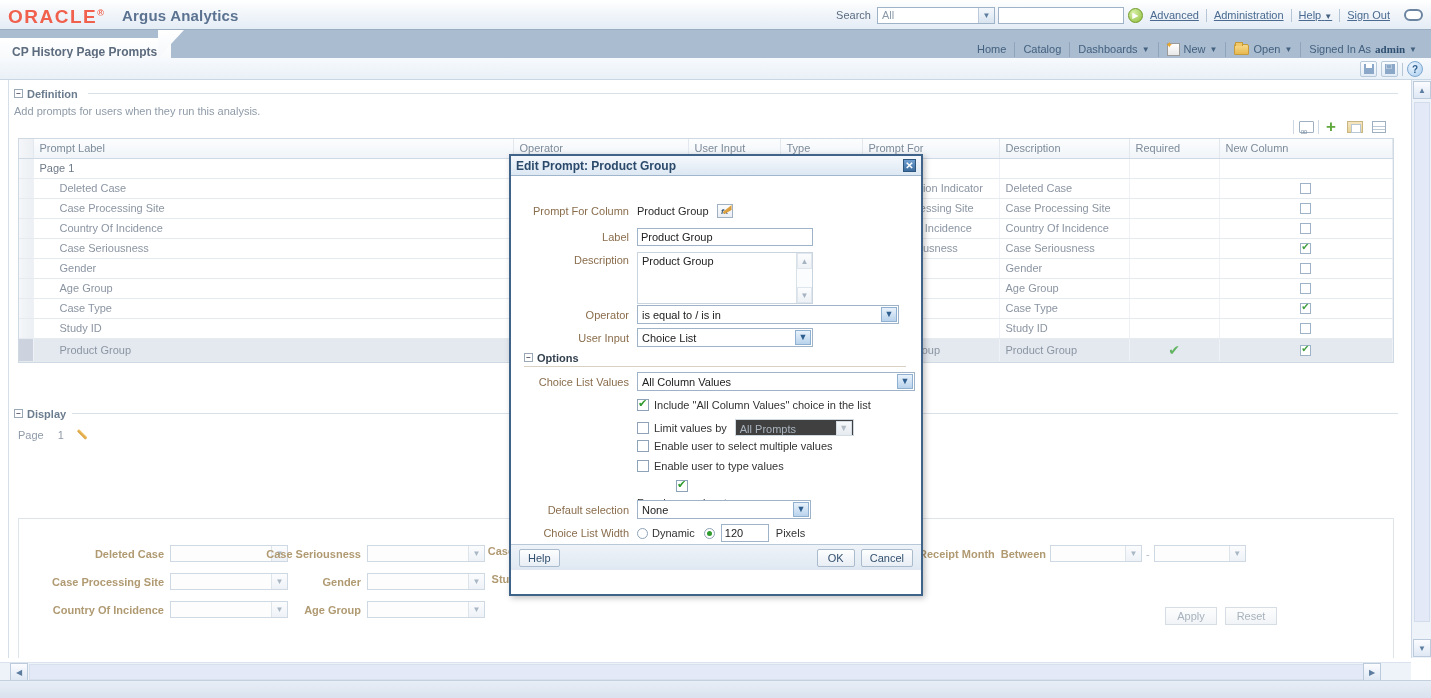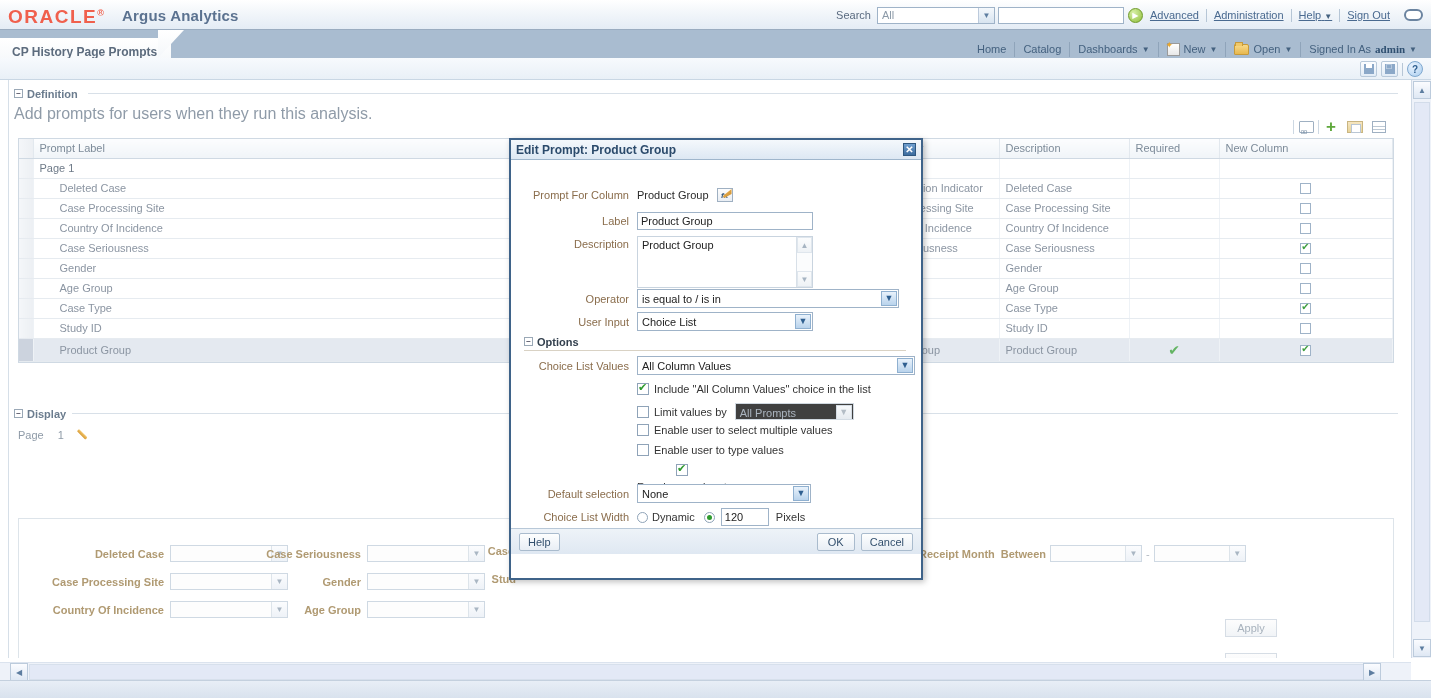--- a/index.html
+++ b/index.html
@@ -135,21 +135,21 @@
     position: absolute; height: 15px; display: flex; align-items: center; gap: 4px;
     font-size: 11px; font-weight: bold; color: #6b7c8e;
   }
   .expander {
     width: 9px; height: 9px; border: 1px solid #9aa8b6; background: #fff;
     font-size: 8px; line-height: 7px; text-align: center; color: #556;
   }
   .section-rule { position: absolute; height: 1px; background: #d8e0e8; }
 
   .hint-text {
-    position: absolute; font-size: 16px; color: #8f9ba8;
+    position: absolute; font-size: 11px; color: #8f9ba8;
   }
 
   
   #def-toolbar { position: absolute; right: 20px; top: 36px; height: 22px; display: flex; align-items: center; gap: 0; }
   .dt-btn { width: 24px; height: 20px; display: flex; align-items: center; justify-content: center; }
   .dt-sep { width: 1px; height: 14px; background: #cdd8e3; }
   .ic-preview { width: 15px; height: 12px; border: 1px solid #9fb0c2; background: #fff; border-radius: 1px; position: relative; }
   .ic-preview::after { content:"oo"; position:absolute; left:1px; bottom:-3px; font-size:7px; color:#7f93a8; letter-spacing:-1px; }
   .ic-plus { color: #5fa83c; font-size: 17px; font-weight: bold; line-height: 12px; }
   .ic-foldergrid { width: 16px; height: 12px; background: linear-gradient(to bottom,#f6e6c0,#e8d49a); border:1px solid #c9b581; position: relative; }
@@ -247,21 +247,21 @@
     background: #e3e9f6; border: 1px solid #d7e0ec;
   }
   #status-bar {
     position: absolute; left: 0; bottom: 0; width: 1431px; height: 18px;
     background: linear-gradient(to bottom,#e8eef6,#d9e2ee);
     border-top: 1px solid #c4d0de;
   }
 
   
   #dialog {
-    position: absolute; left: 509px; top: 138px; width: 414px; height: 442px;
+    position: absolute; left: 509px; top: 154px; width: 414px; height: 442px;
     border: 2px solid #3f6389; background: #fff;
     box-shadow: 2px 2px 6px rgba(0,0,0,.25);
     z-index: 50;
   }
   #dlg-title {
     height: 20px; background: linear-gradient(to bottom,#f4f8fc,#dde8f3);
     border-bottom: 1px solid #9fb6cc;
     display: flex; align-items: center; padding: 0 5px;
     font-size: 12px; font-weight: bold; color: #2b4a6b;
   }
@@ -641,21 +641,21 @@
       <span class="dp-between" style="margin-right:4px;">Between</span>
       <span class="dp-input-wide">
           <span class="ar" style="position:absolute;right:0;top:0;width:16px;height:15px;background:linear-gradient(to bottom,#fbfcfe,#eef2f7);border-left:1px solid #dde4ea;display:flex;align-items:center;justify-content:center;font-size:8px;color:#a9b6c3;">▼</span>
         </span>
       <span style="color:#b0b8c0; margin:0 4px;">-</span>
       <span class="dp-input-wide">
           <span class="ar" style="position:absolute;right:0;top:0;width:16px;height:15px;background:linear-gradient(to bottom,#fbfcfe,#eef2f7);border-left:1px solid #dde4ea;display:flex;align-items:center;justify-content:center;font-size:8px;color:#a9b6c3;">▼</span>
         </span>
     </div>
 
-    <div class="dp-row" style="right:116px; top:100px; gap:16px;flex-direction:column;">
+    <div class="dp-row" style="right:116px; top:88px; gap:8px;">
       <span class="btn-flat">Apply</span>
       <span class="btn-flat">Reset</span>
     </div>
   </div>
 </div>
 
 <div id="vscroll">
   <div class="sb-arrow top">▲</div>
   <div class="sb-thumb"></div>
   <div class="sb-arrow bot">▼</div>

